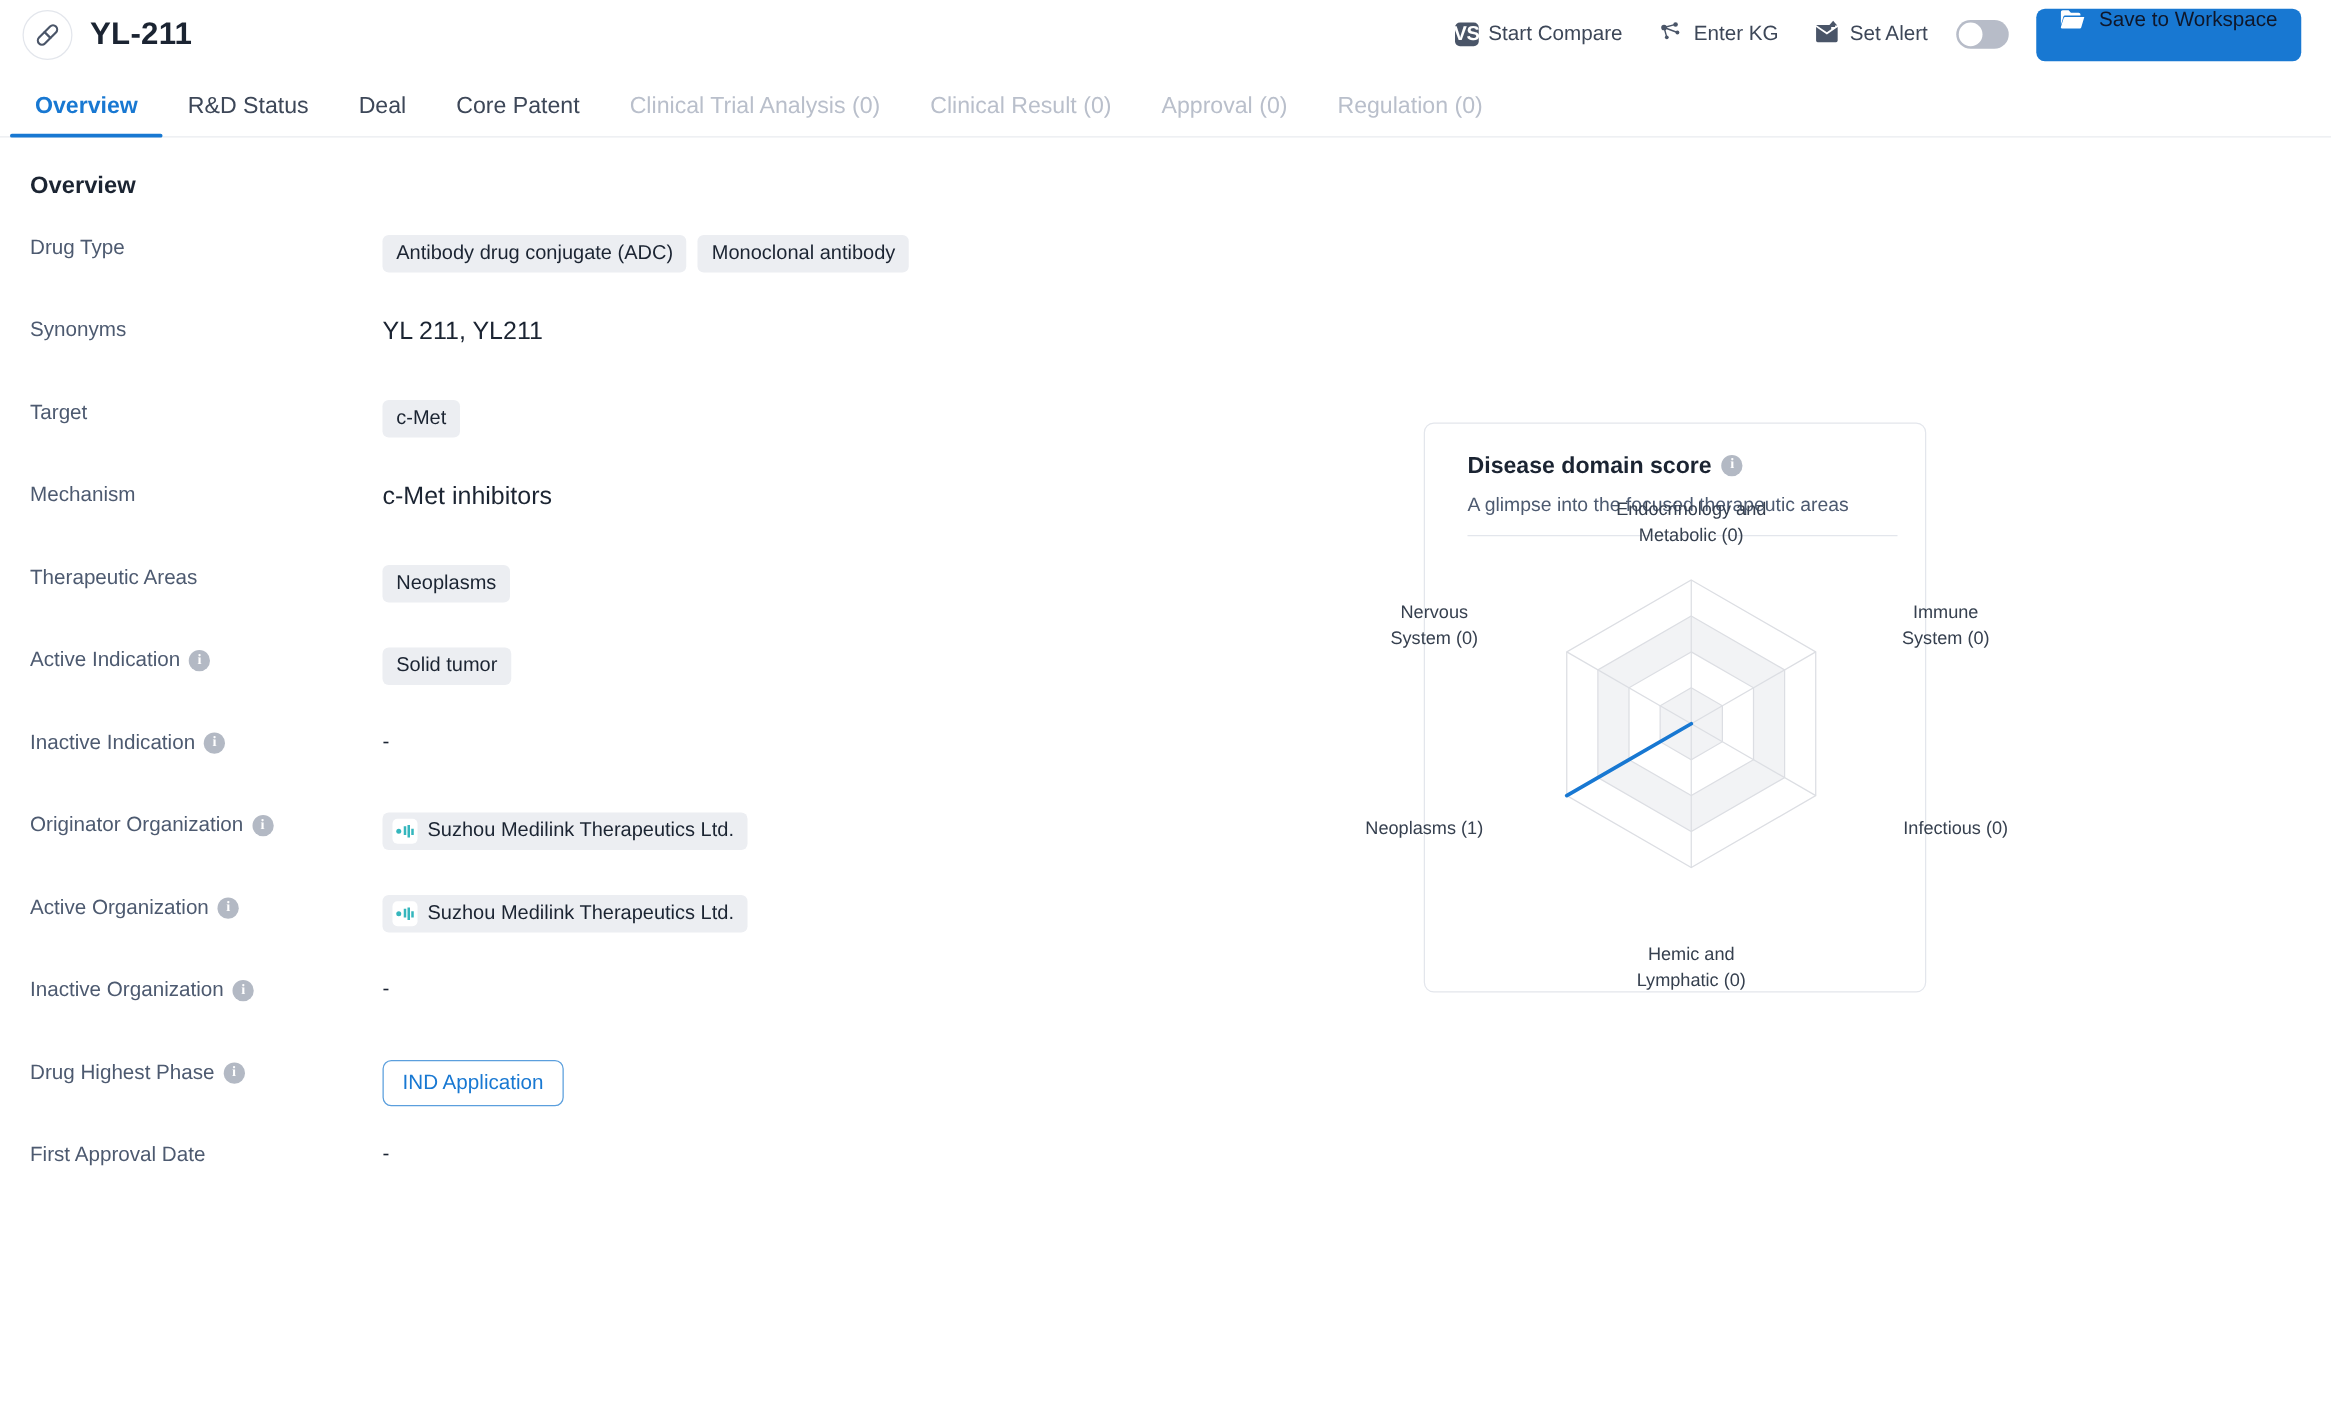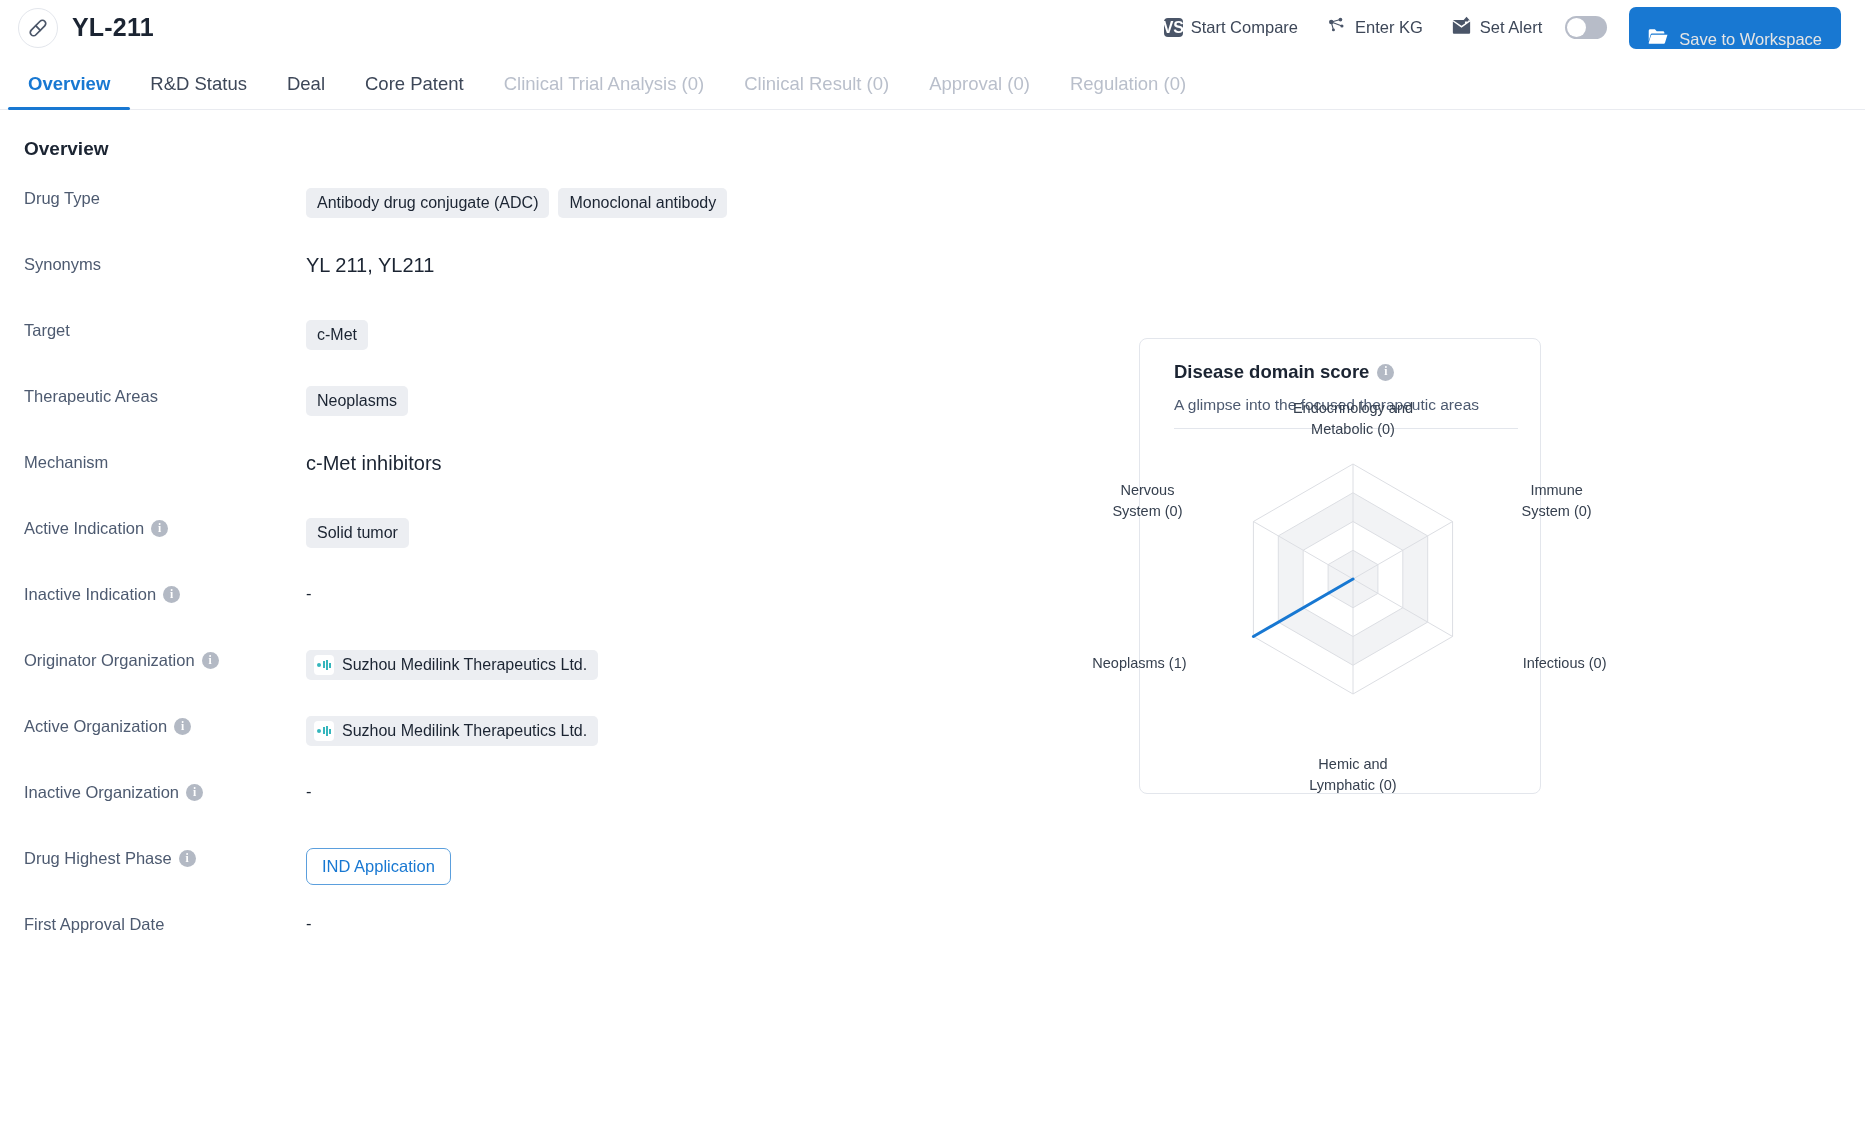--- a/index.html
+++ b/index.html
@@ -82,26 +82,26 @@
     content: "";
     position: absolute;
     left: 2px; top: 2px;
     width: 19px; height: 19px;
     border-radius: 50%;
     background: #fff;
   }
   .save-btn {
     margin-left: 22px;
     background: #1878d2;
-    color: #e5e5e5;
+    color: #0f172a;
     border: 0;
     border-radius: 7px;
     height: 42px;
     padding: 0 19px;
-    display: flex; align-items: flex-end;
+    display: flex; align-items: flex-start;
     gap: 11px;
     font-size: 16.5px;
     cursor: pointer;
     white-space: nowrap;
     font-family: "Liberation Sans", sans-serif;
   }
 
   
   .tabs {
     display: flex;
@@ -377,33 +377,33 @@
       <div class="info-label">
         <span>Target</span>
       </div>
       <div class="info-value">
         <span class="chip">c-Met</span>
       </div>
     </div>
 
     <div class="info-row">
       <div class="info-label">
+        <span>Mechanism</span>
+      </div>
+      <div class="info-value">
+        <span class="plain-val">c-Met inhibitors</span>
+      </div>
+    </div>
+
+    <div class="info-row">
+      <div class="info-label">
         <span>Therapeutic Areas</span>
       </div>
       <div class="info-value">
         <span class="chip">Neoplasms</span>
-      </div>
-    </div>
-
-    <div class="info-row">
-      <div class="info-label">
-        <span>Mechanism</span>
-      </div>
-      <div class="info-value">
-        <span class="plain-val">c-Met inhibitors</span>
       </div>
     </div>
 
     <div class="info-row">
       <div class="info-label">
         <span>Active Indication</span>
         <i class="info-i">i</i>
       </div>
       <div class="info-value">
         <span class="chip">Solid tumor</span>

